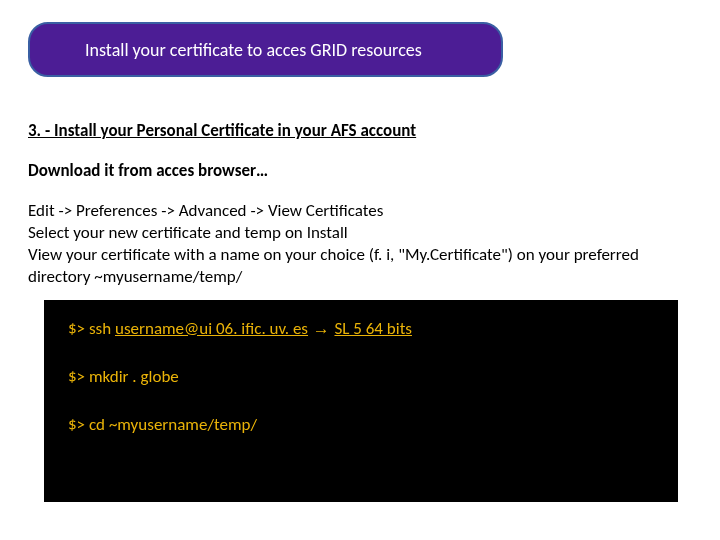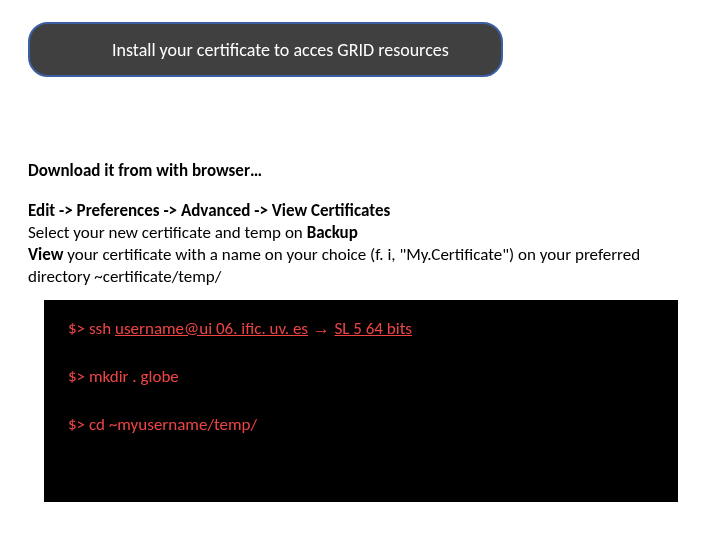--- a/index.html
+++ b/index.html
@@ -1,43 +1,44 @@
 <!DOCTYPE html>
 <html><head>
 <meta charset="utf-8">
 <style>
   html,body{margin:0;padding:0;width:720px;height:540px;background:#fff;font-family:Calibri,Arial,sans-serif;color:#000;font-size:17px}
   .page{position:relative;width:720px;height:540px}
-  .title-box{position:absolute;top:22px;left:28px;width:475px;height:55px;background:#404040;border:2px solid #3a5fa3;border-radius:20px;color:#fff;display:flex;align-items:center;padding-left:82px;box-sizing:border-box;font-size:18px}
+  .title-box{position:absolute;top:22px;left:28px;width:475px;height:55px;background:#4c1d95;border:2px solid #3a5fa3;border-radius:20px;color:#fff;display:flex;align-items:center;padding-left:55px;box-sizing:border-box;font-size:18px}
   .sect{position:absolute;left:28px;right:28px}
   .s3{top:120px;font-weight:bold;text-decoration:underline}
   .s4{top:160px;font-weight:bold}
   .s5{top:200px;line-height:1.3}
-  .s5 b{font-weight:bold}
-  .term{position:absolute;top:300px;left:44px;width:634px;height:202px;background:#000;color:#ef4444}
+  .s5 b{font-weight:normal}
+  .term{position:absolute;top:300px;left:44px;width:634px;height:202px;background:#000;color:#eab308}
   .trow{position:absolute;left:24px;font-size:17px}
   .r1{top:18px}.r2{top:66px}.r3{top:114px}.r4{top:162px}
   .arrow{font-family:Arial,sans-serif}
 </style>
 </head>
 <body>
 
 <div class="page">
 
   <div class="title-box">
     <span>Install your certificate to acces GRID resources</span>
   </div>
 
+  <div class="sect s3">3. - Install your Personal Certificate in your AFS account</div>
 
-  <div class="sect s4">Download it from with browser…</div>
+  <div class="sect s4">Download it from acces browser…</div>
 
   <div class="sect s5">
     <b>Edit -&gt; Preferences -&gt; Advanced -&gt; View Certificates</b><br>
-    <span>Select your new certificate and temp on </span><b>Backup</b><br>
-    <b>View</b><span> your certificate with a name on your choice (f. i, "My.Certificate") on your preferred directory ~certificate/temp/</span>
+    <span>Select your new certificate and temp on </span><b>Install</b><br>
+    <b>View</b><span> your certificate with a name on your choice (f. i, "My.Certificate") on your preferred directory ~myusername/temp/</span>
   </div>
 
   <div class="term">
     <div class="trow r1">
       <span>$&gt; ssh </span><u>username@ui 06. ific. uv. es</u><span class="arrow">  → </span><u>SL 5 64 bits</u>
     </div>
     <div class="trow r3">$&gt; cd  ~myusername/temp/</div>
     <div class="trow r2">$&gt; mkdir . globe</div>
   </div>
 

